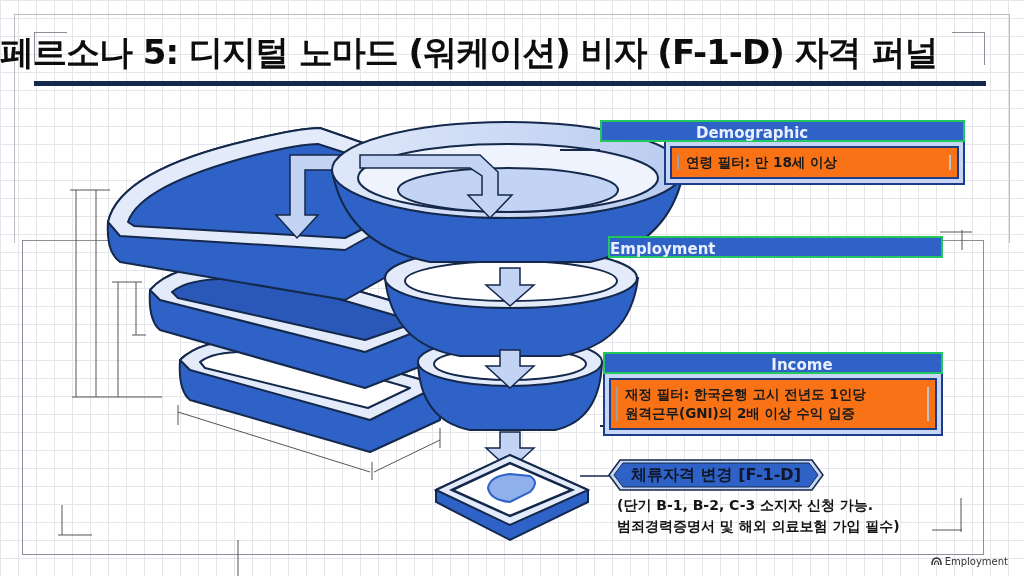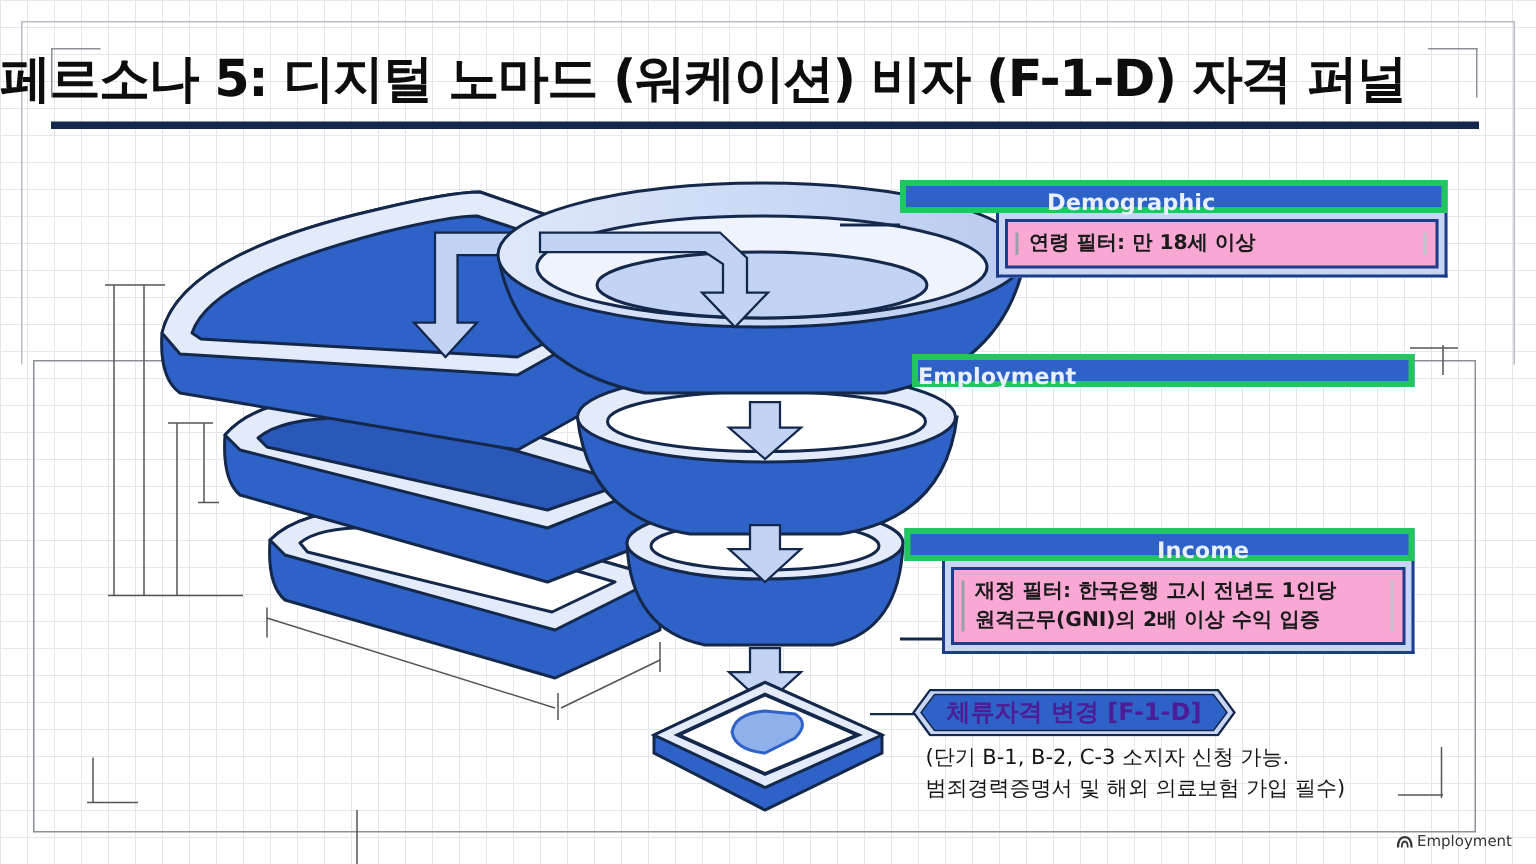--- a/index.html
+++ b/index.html
@@ -7,28 +7,28 @@
   .grid{position:absolute;inset:0;background-color:#ffffff;
     background-image:linear-gradient(#e4e6ea 1px,transparent 1px),linear-gradient(90deg,#e4e6ea 1px,transparent 1px);
     background-size:18px 18px;}
   .frame{position:absolute;left:14px;top:14px;width:994px;height:228px;border:1px solid #b8bcc4;border-bottom:none;}
   .frame2{position:absolute;left:22px;top:240px;width:960px;height:313px;border:1px solid #8a8f98;}
   .corner{position:absolute;border-color:#8a8f98;border-style:solid;border-width:0;}
   .title{position:absolute;left:0;right:0;top:30px;font-weight:bold;font-size:34px;color:#0d0d0d;letter-spacing:-1px;font-family:"DejaVu Sans",sans-serif;}
   .title-bar{position:absolute;left:34px;top:81px;width:952px;height:5px;background:#14284b;}
   svg.art{position:absolute;left:0;top:0;}
   .panel{position:absolute;}
-  .panel .hdr{background:#2f62c7;color:#e8efff;font-weight:bold;font-size:15px;height:22px;line-height:22px;border:4px solid #22c55e;padding-left:0;box-sizing:border-box;}
+  .panel .hdr{background:#2f62c7;color:#e8efff;font-weight:bold;font-size:15px;height:22px;line-height:22px;border:2px solid #22c55e;padding-left:0;box-sizing:border-box;}
   .panel .body{background:#c7d6f4;border:2px solid #1b3d8c;border-top:none;padding:4px;box-sizing:border-box;}
-  .panel .inner{background:#f9a8d4;border:2px solid #1b3d8c;padding:5px 14px 5px 14px;font-size:13.5px;font-weight:bold;color:#1a1a1a;line-height:19px;position:relative;}
+  .panel .inner{background:#f97316;border:2px solid #1b3d8c;padding:5px 14px 5px 14px;font-size:13.5px;font-weight:bold;color:#1a1a1a;line-height:19px;position:relative;}
   .panel .inner:before{content:"";position:absolute;left:5px;top:7px;bottom:7px;width:2px;background:#9aa0aa;}
   .panel .inner:after{content:"";position:absolute;right:6px;top:7px;bottom:7px;width:2px;background:#c0c4cb;}
   .badge{position:absolute;left:608px;top:459px;width:216px;height:32px;}
-  .badge-text{position:absolute;left:0;top:0;width:216px;height:32px;line-height:32px;text-align:center;color:#4c1d95;font-weight:bold;font-size:16px;}
-  .note{position:absolute;left:617px;top:495px;font-size:14px;font-weight:normal;color:#151515;line-height:21px;}
+  .badge-text{position:absolute;left:0;top:0;width:216px;height:32px;line-height:32px;text-align:center;color:#0f172a;font-weight:bold;font-size:16px;}
+  .note{position:absolute;left:617px;top:495px;font-size:14px;font-weight:bold;color:#151515;line-height:21px;}
   .brand{position:absolute;right:16px;top:556px;font-size:10px;color:#333;display:flex;align-items:center;gap:3px;}
 </style>
 </head>
 <body>
 
 <div class="grid"></div>
 <div class="frame"></div>
 <div class="frame2"></div>
 
 <div class="corner" style="left:34px;top:32px;width:32px;height:32px;border-left-width:1px;border-top-width:1px;"></div>
@@ -129,21 +129,21 @@
     </div>
   </div>
 </div>
 
 <div class="panel" style="left:608px;top:236px;width:335px;">
   <div class="hdr" style="">Employment</div>
 </div>
 
 <div class="panel" style="left:603px;top:352px;width:340px;">
   <div class="hdr" style="padding-left:58px;text-align:center;">Income</div>
-  <div class="body" style="margin-left:25px;">
+  <div class="body" style="">
     <div class="inner">
       <div>재정 필터: 한국은행 고시 전년도 1인당</div>
       <div>원격근무(GNI)의 2배 이상 수익 입증</div>
     </div>
   </div>
 </div>
 
 <div class="badge">
   <svg width="216" height="32" viewBox="0 0 216 32" style="position:absolute;left:0;top:0;">
     <polygon points="12,1 204,1 215,16 204,31 12,31 1,16" fill="#c7d6f4" stroke="#14284b" stroke-width="1.5"></polygon>

